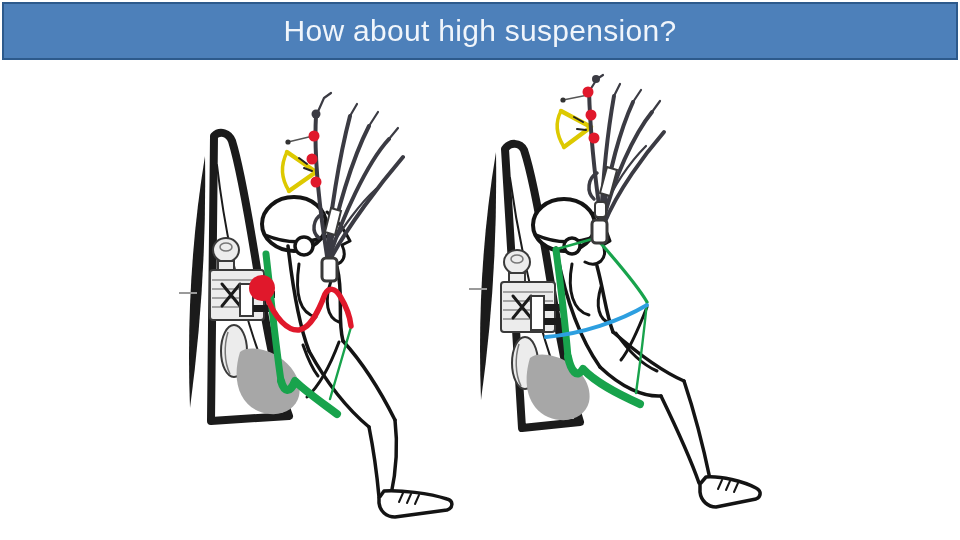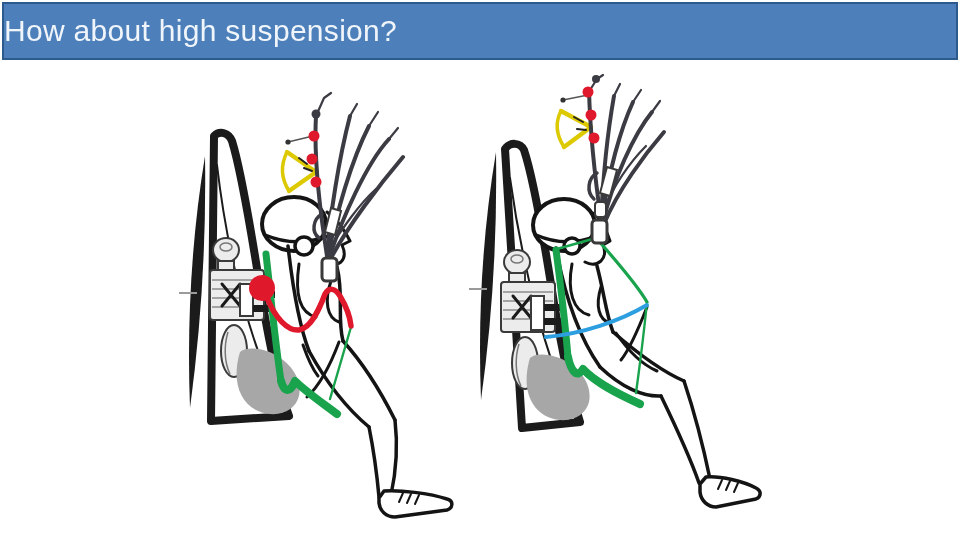--- a/index.html
+++ b/index.html
@@ -6,21 +6,21 @@
   .slide{
     position:relative;width:960px;height:540px;
     background:var(--slide-bg,#fff);
     overflow:hidden;
     font-family:"Liberation Sans",sans-serif;
   }
   .title-bar{
     position:absolute;left:2px;top:2px;right:2px;height:54px;
     background:var(--title-fill,#4d80ba);
     border:2px solid var(--title-border,#2d5a8c);
-    display:flex;align-items:center;justify-content:flex-start;
+    display:flex;align-items:center;justify-content:center;
   }
   .title-text{
     color:var(--title-text,#f0f5fb);
     font-size:30px;line-height:1;letter-spacing:.3px;
   }
   .art{position:absolute;left:0;top:0;width:960px;height:540px;}
 
   
   .ln{fill:none;stroke-linecap:round;stroke-linejoin:round;}
   .cage{stroke:var(--cage,#1b1b1b);stroke-width:8;}

